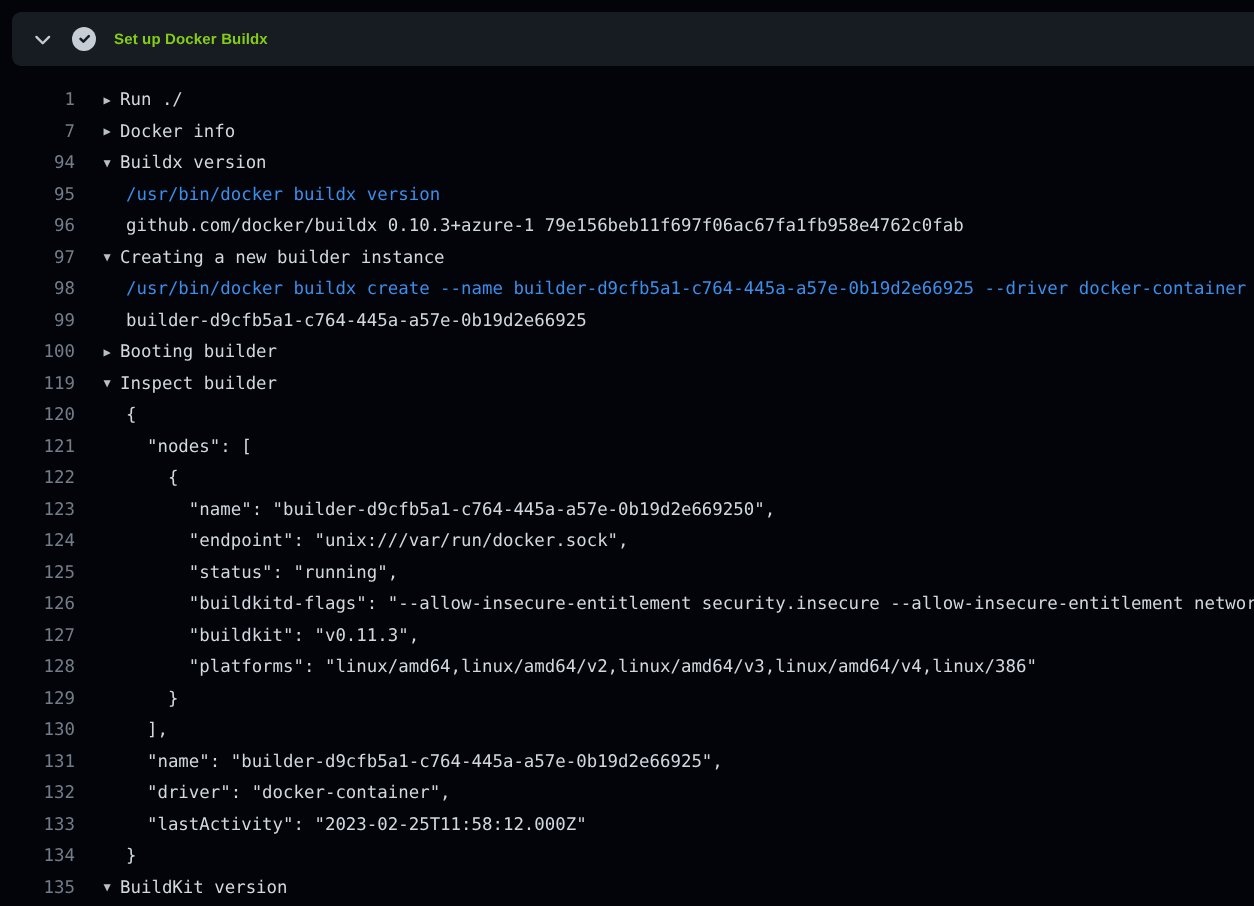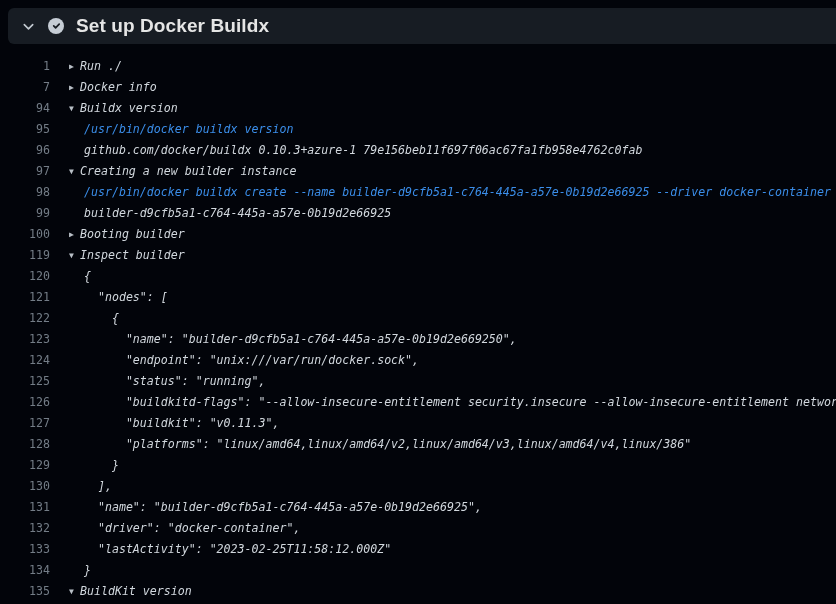--- a/index.html
+++ b/index.html
@@ -8,33 +8,33 @@
     background:#02040a;
     font-family:"Liberation Sans",sans-serif;
   }
   .step-header{
     position:absolute;top:8px;left:8px;width:828px;height:36px;
     background:#171c23;border-radius:6px 0 0 6px;
     display:flex;align-items:center;cursor:pointer;
   }
   .chev{width:24px;height:36px;display:flex;align-items:center;justify-content:center;margin-left:8px;cursor:pointer;}
   .check{width:16px;height:16px;display:flex;align-items:center;justify-content:center;margin-left:8px;}
-  .step-title{margin-left:12px;color:#e5e5e5;font-size:19px;font-weight:600;letter-spacing:.1px;}
+  .step-title{margin-left:12px;color:#84cc16;font-size:10px;font-weight:600;letter-spacing:.1px;}
   .log{
     position:absolute;top:44px;left:0;width:836px;height:560px;box-sizing:border-box;
     padding-top:12px;overflow:hidden;
     font-family:"DejaVu Sans Mono",monospace;font-size:11.6px;line-height:21px;
     white-space:pre;
   }
   .row{display:flex;height:21px;align-items:baseline;}
   .ln{
     width:50px;min-width:50px;text-align:right;color:#747d87;cursor:pointer;
     -webkit-user-select:none;user-select:none;
   }
-  .lc{color:#d2d8de;font-style:italic;}
+  .lc{color:#d2d8de;}
   .row.plain .lc{padding-left:34px;}
   .row.group .lc{padding-left:19px;}
   .row.group{cursor:pointer;}
   .lc.command{color:#3b8eea;}
   .mk{
     display:inline-block;width:11px;font-size:8px;color:#b8bfc6;
     transform:translateY(-1px);
   }
 </style>
 </head>

